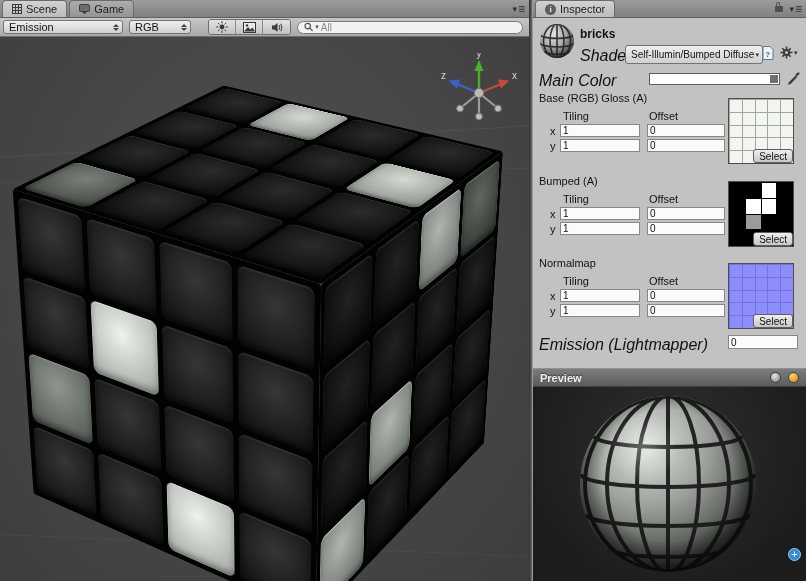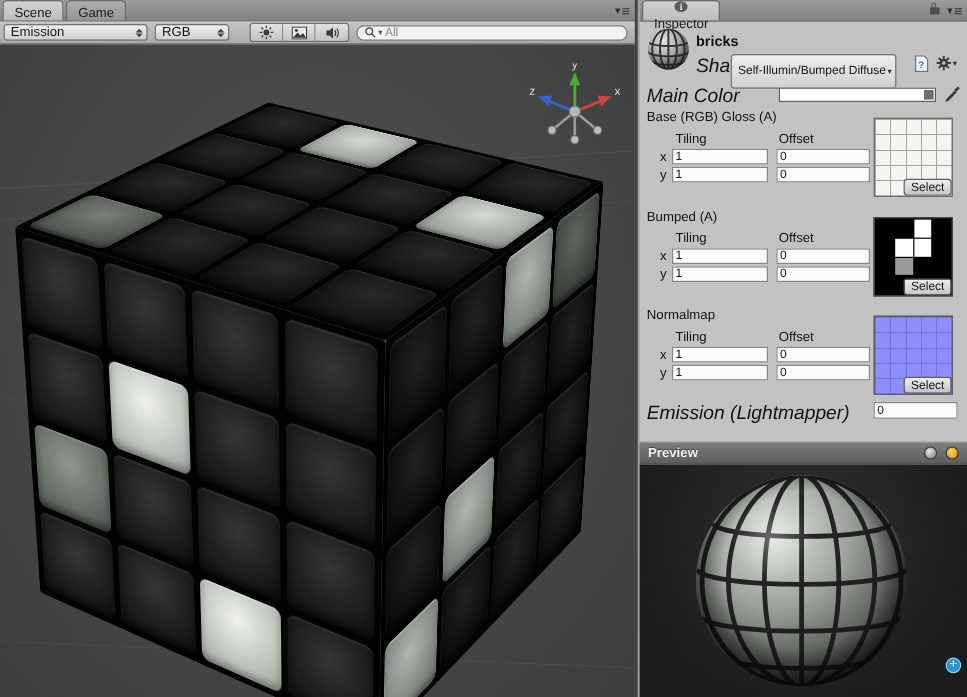--- a/index.html
+++ b/index.html
@@ -13,21 +13,21 @@
   #splitter { position:absolute; left:529px; top:0; width:3px; height:581px;
     background:linear-gradient(90deg,#2f2f2f,#6a6a6a); }
   #inspector-panel { left:532px; width:274px; background:#c2c2c2; border-left:1px solid #9a9a9a; box-sizing:border-box; }
 
   
   .tabstrip { position:absolute; left:0; right:0; top:0; height:18px;
     background:linear-gradient(#9c9c9c,#808080); border-bottom:1px solid #5f5f5f;
     display:flex; align-items:flex-end; box-sizing:border-box; }
   .tab { height:17px; padding:0 9px; display:flex; align-items:center; gap:4px;
     font-size:11px; color:#1d1d1d; background:linear-gradient(#adadad,#949494);
-    border:1px solid #6b6b6b; border-bottom:none; border-radius:4px 4px 0 0; margin-left:2px; box-sizing:border-box;flex-direction:column; }
+    border:1px solid #6b6b6b; border-bottom:none; border-radius:4px 4px 0 0; margin-left:2px; box-sizing:border-box; }
   .tab.active { background:linear-gradient(#d2d2d2,#bcbcbc); }
   .panel-menu { margin-left:auto; margin-right:4px; font-size:9px; color:#2e2e2e; display:flex; align-items:center; gap:1px; height:100%; cursor:default; }
   .panel-menu .ml { font-size:12px; line-height:10px; }
   .ticon { display:inline-block; }
   .insp-icon { width:11px; height:11px; border-radius:50%; background:#5c5c5c; color:#e8e8e8;
     font-size:8px; font-weight:bold; display:inline-flex; align-items:center; justify-content:center; font-family:"Liberation Serif",serif; }
   .lock { width:8px; height:6px; background:#4f4f4f; border-radius:1px; position:relative; margin:0 2px; align-self:center; }
   .lock::before { content:''; position:absolute; top:-4px; left:1px; width:4px; height:4px;
     border:1.5px solid #4f4f4f; border-bottom:none; border-radius:3px 3px 0 0; box-sizing:border-box; }
 
@@ -78,21 +78,21 @@
     box-shadow:inset 0 1px 2px rgba(255,255,255,.30), inset 0 -4px 7px rgba(0,0,0,.45); }
   #gizmo { position:absolute; left:439px; top:16px; }
   #gizmo text { font-family:"Liberation Sans",sans-serif; font-size:10px; fill:#d8d8d8; }
 
   
   .lbl { font-size:16px; color:#121212;font-style:italic; }
   #mat-header { position:absolute; left:0; right:0; top:22px; height:46px; }
   #mat-icon { position:absolute; left:5px; top:0; }
   #mat-name { position:absolute; left:47px; top:5px; font-size:12px; font-weight:bold; color:#111; }
   #shader-label { position:absolute; left:47px; top:25px; }
-  #shader-dd { position:absolute; left:76px; top:23px; width:138px; height:29px; font-size:10px; }
+  #shader-dd { position:absolute; left:92px; top:23px; width:138px; height:19px; font-size:10px; }
   #doc-icon { position:absolute; left:229px; top:24px; }
   #gear-wrap { position:absolute; left:247px; top:24px; display:flex; align-items:center; gap:1px; }
   .mini-caret { font-size:7px; color:#333; }
 
   #main-color-row { position:absolute; left:0; right:0; top:71px; height:16px; }
   #main-color-row .lbl { position:absolute; left:6px; top:1px; }
   #color-swatch { position:absolute; left:116px; top:2px; width:131px; height:12px; background:#ffffff;
     border:1px solid #5e5e5e; box-sizing:border-box; }
   #swatch-tail { position:absolute; right:1px; top:1px; bottom:1px; width:8px; background:#6f6f6f; }
   #eyedropper { position:absolute; left:253px; top:0; }

